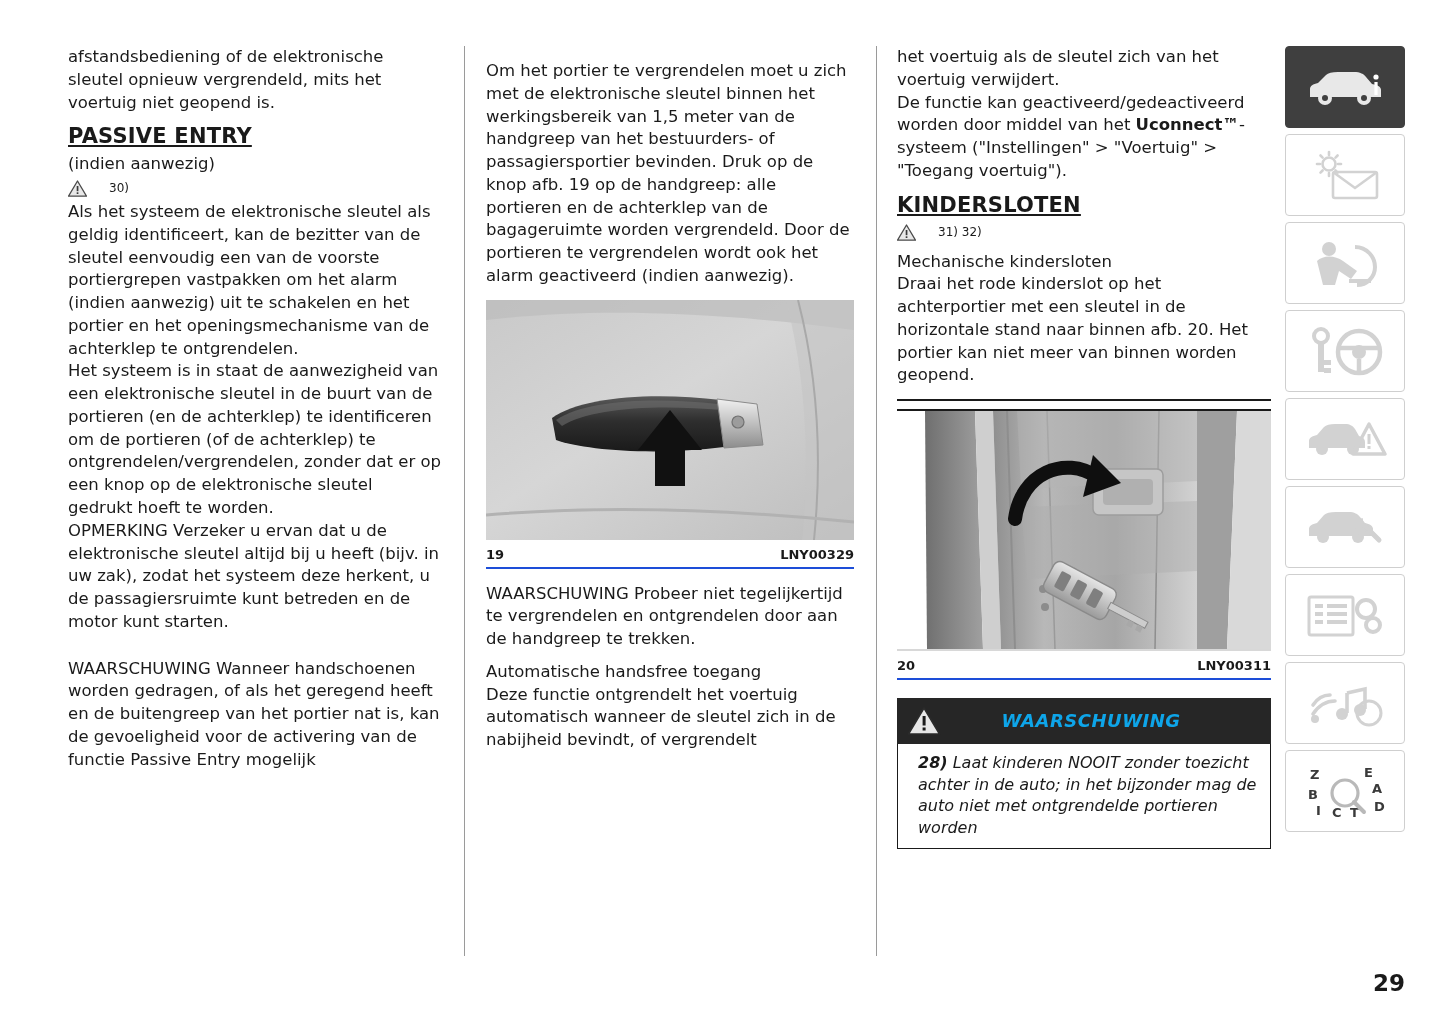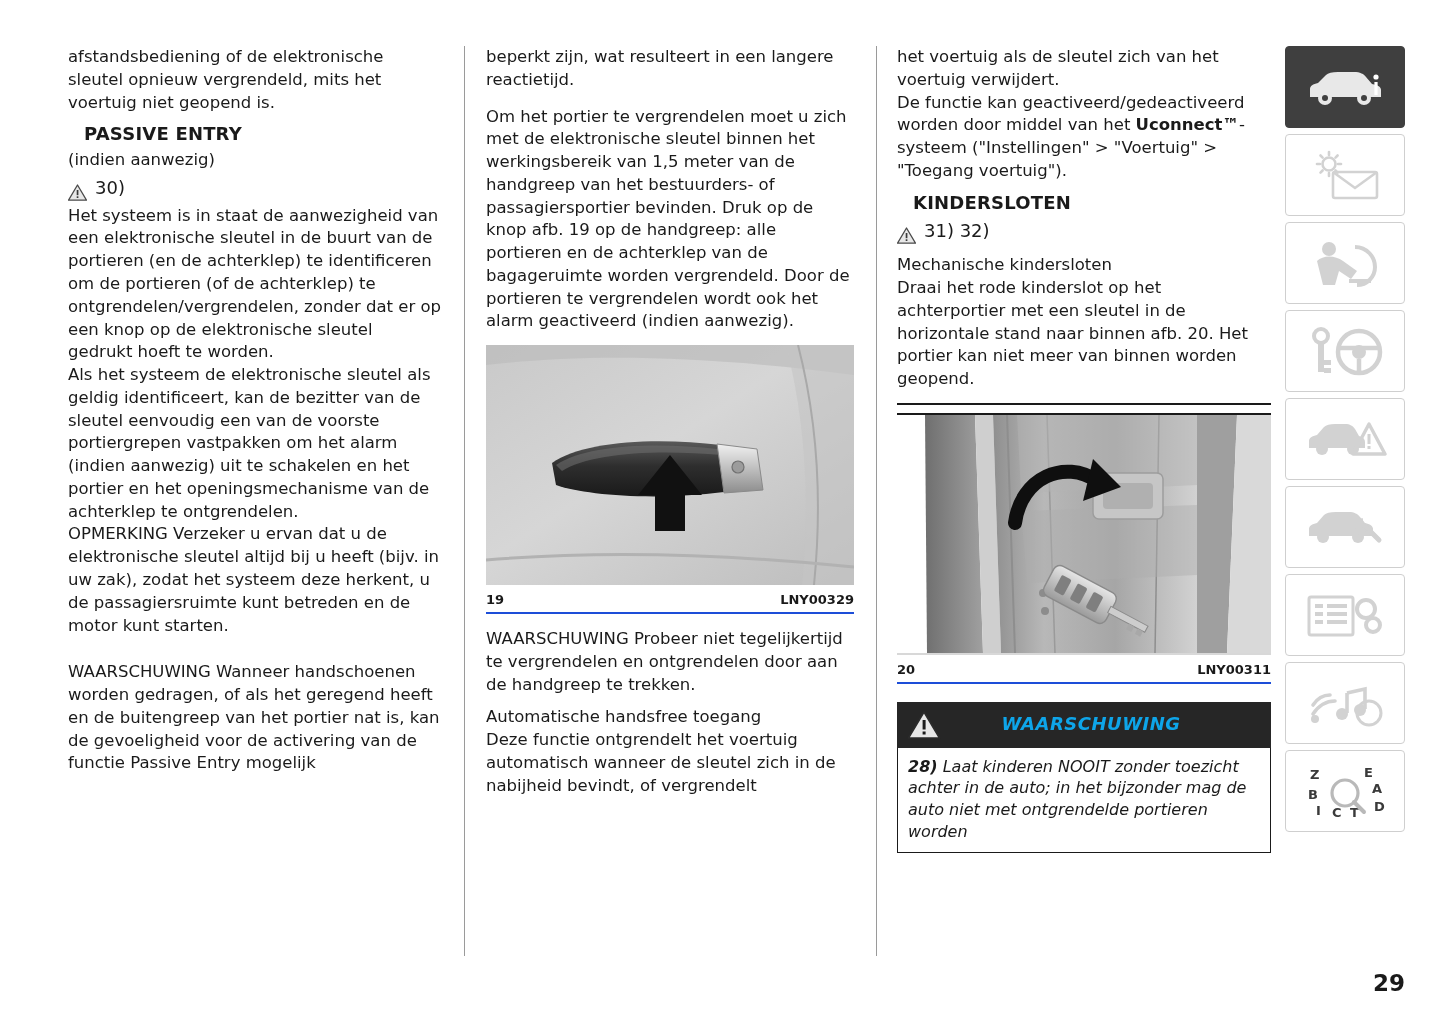--- a/index.html
+++ b/index.html
@@ -41,39 +41,40 @@
   }
   .div1 { left: 464px; height: 910px; }
   .div2 { left: 876px; height: 910px; }
 
   p { margin: 0 0 0 0; }
   .p { margin-bottom: 0px; }
   .gap { height: 14px; }
   .gap-lg { height: 24px; }
 
   h2.head {
-    font-size: 18px;
+    font-size: 21px;
     font-weight: bold;
-    margin: 8px 0 2px 16px;
+    margin: 8px 0 2px 0;
     letter-spacing: 0.2px;
+    text-decoration: underline;
   }
   h3.subhead {
     font-size: 16.5px;
     font-weight: normal;
     margin: 10px 0 0 0;
   }
   .bold { font-weight: bold; }
 
   
   .ref-line {
     display: flex;
     align-items: flex-end;
-    gap: 8px;
+    gap: 22px;
     margin: 4px 0 4px 0;
-    font-size: 18px;
+    font-size: 12px;
   }
   .tri-icon {
     display: inline-block;
     width: 19px;
     height: 17px;
     position: relative;
   }
   .tri-icon svg { display: block; }
 
   
@@ -118,21 +119,21 @@
     color: #0ea5e9;
     font-weight: bold;
     font-style: italic;
     font-size: 18px;
     letter-spacing: 0.5px;
     padding-right: 40px;
   }
   .warn-body {
     border: 1px solid #1a1a1a;
     border-top: none;
-    padding: 8px 10px 10px 10px;
+    padding: 8px 10px 10px 20px;
     font-style: italic;
     font-size: 16px;
     line-height: 1.35;
   }
   .warn-body .num { font-weight: bold; font-style: italic; }
 
   
   .rail {
     position: absolute;
     left: 1285px;
@@ -182,29 +183,28 @@
       <span class="tri-icon">
         <svg width="19" height="17" viewBox="0 0 19 17">
           <polygon points="9.5,1 18.5,16.2 0.5,16.2" fill="#e8e8e8" stroke="#4a4a4a" stroke-width="1.3" stroke-linejoin="round"></polygon>
           <rect x="8.7" y="6" width="1.7" height="5.2" fill="#3a3a3a"></rect>
           <rect x="8.7" y="12.3" width="1.7" height="1.7" fill="#3a3a3a"></rect>
         </svg>
       </span>
       <span>30)</span>
     </div>
 
+    <p class="p">Als het systeem de elektronische sleutel als geldig identificeert, kan de bezitter van de sleutel eenvoudig een van de voorste portiergrepen vastpakken om het alarm (indien aanwezig) uit te schakelen en het portier en het openingsmechanisme van de achterklep te ontgrendelen.</p>
     <p class="p">Het systeem is in staat de aanwezigheid van een elektronische sleutel in de buurt van de portieren (en de achterklep) te identificeren om de portieren (of de achterklep) te ontgrendelen/vergrendelen, zonder dat er op een knop op de elektronische sleutel gedrukt hoeft te worden.</p>
-    <p class="p">Als het systeem de elektronische sleutel als geldig identificeert, kan de bezitter van de sleutel eenvoudig een van de voorste portiergrepen vastpakken om het alarm (indien aanwezig) uit te schakelen en het portier en het openingsmechanisme van de achterklep te ontgrendelen.</p>
     <p class="p">OPMERKING Verzeker u ervan dat u de elektronische sleutel altijd bij u heeft (bijv. in uw zak), zodat het systeem deze herkent, u de passagiersruimte kunt betreden en de motor kunt starten.</p>
     <div class="gap-lg"></div>
     <p class="p">WAARSCHUWING Wanneer handschoenen worden gedragen, of als het geregend heeft en de buitengreep van het portier nat is, kan de gevoeligheid voor de activering van de functie Passive Entry mogelijk</p>
   </div>
 
   <div class="col col2">
-    <p class="p">beperkt zijn, wat resulteert in een langere reactietijd.</p>
     <div class="gap"></div>
     <p class="p">Om het portier te vergrendelen moet u zich met de elektronische sleutel binnen het werkingsbereik van 1,5 meter van de handgreep van het bestuurders- of passagiersportier bevinden. Druk op de knop afb. 19 op de handgreep: alle portieren en de achterklep van de bagageruimte worden vergrendeld. Door de portieren te vergrendelen wordt ook het alarm geactiveerd (indien aanwezig).</p>
 
     <div class="figure">
       <div class="fig-img">
         <svg width="368" height="240" viewBox="0 0 368 240">
           <defs>
             <linearGradient id="bgdoor" x1="0" y1="0" x2="1" y2="1">
               <stop offset="0%" stop-color="#c9c9c9"></stop>
               <stop offset="45%" stop-color="#d6d6d6"></stop>

